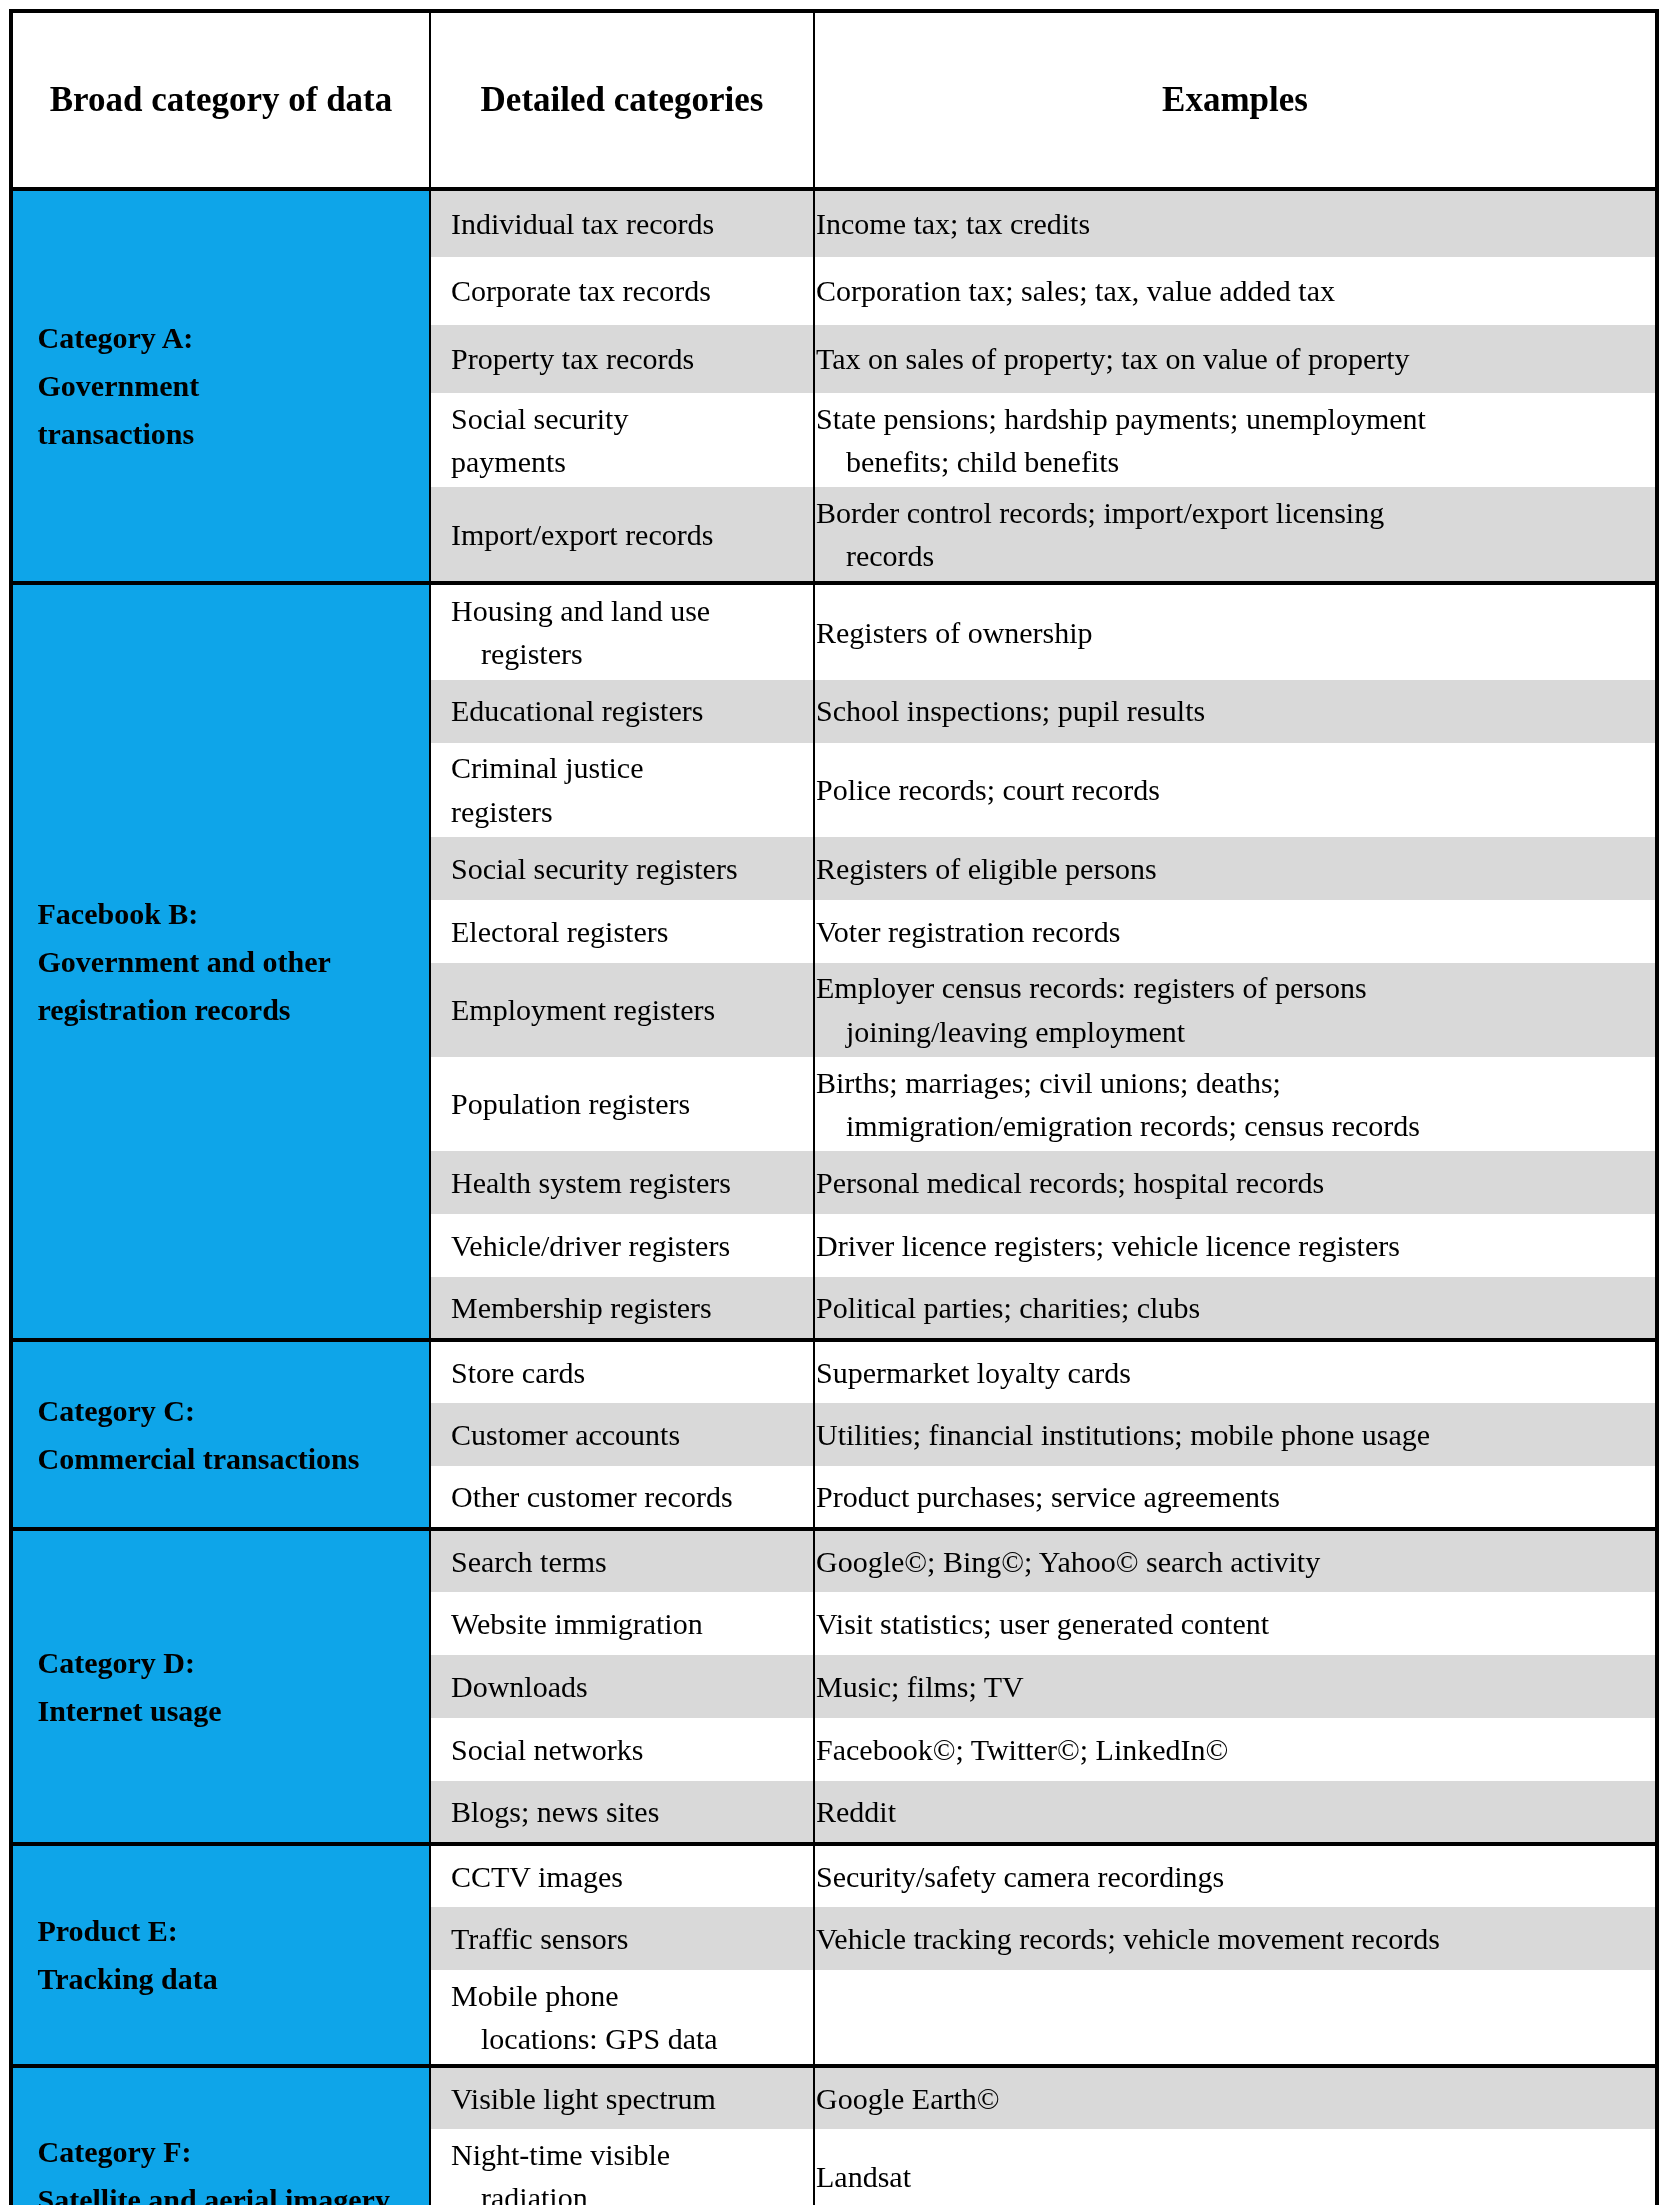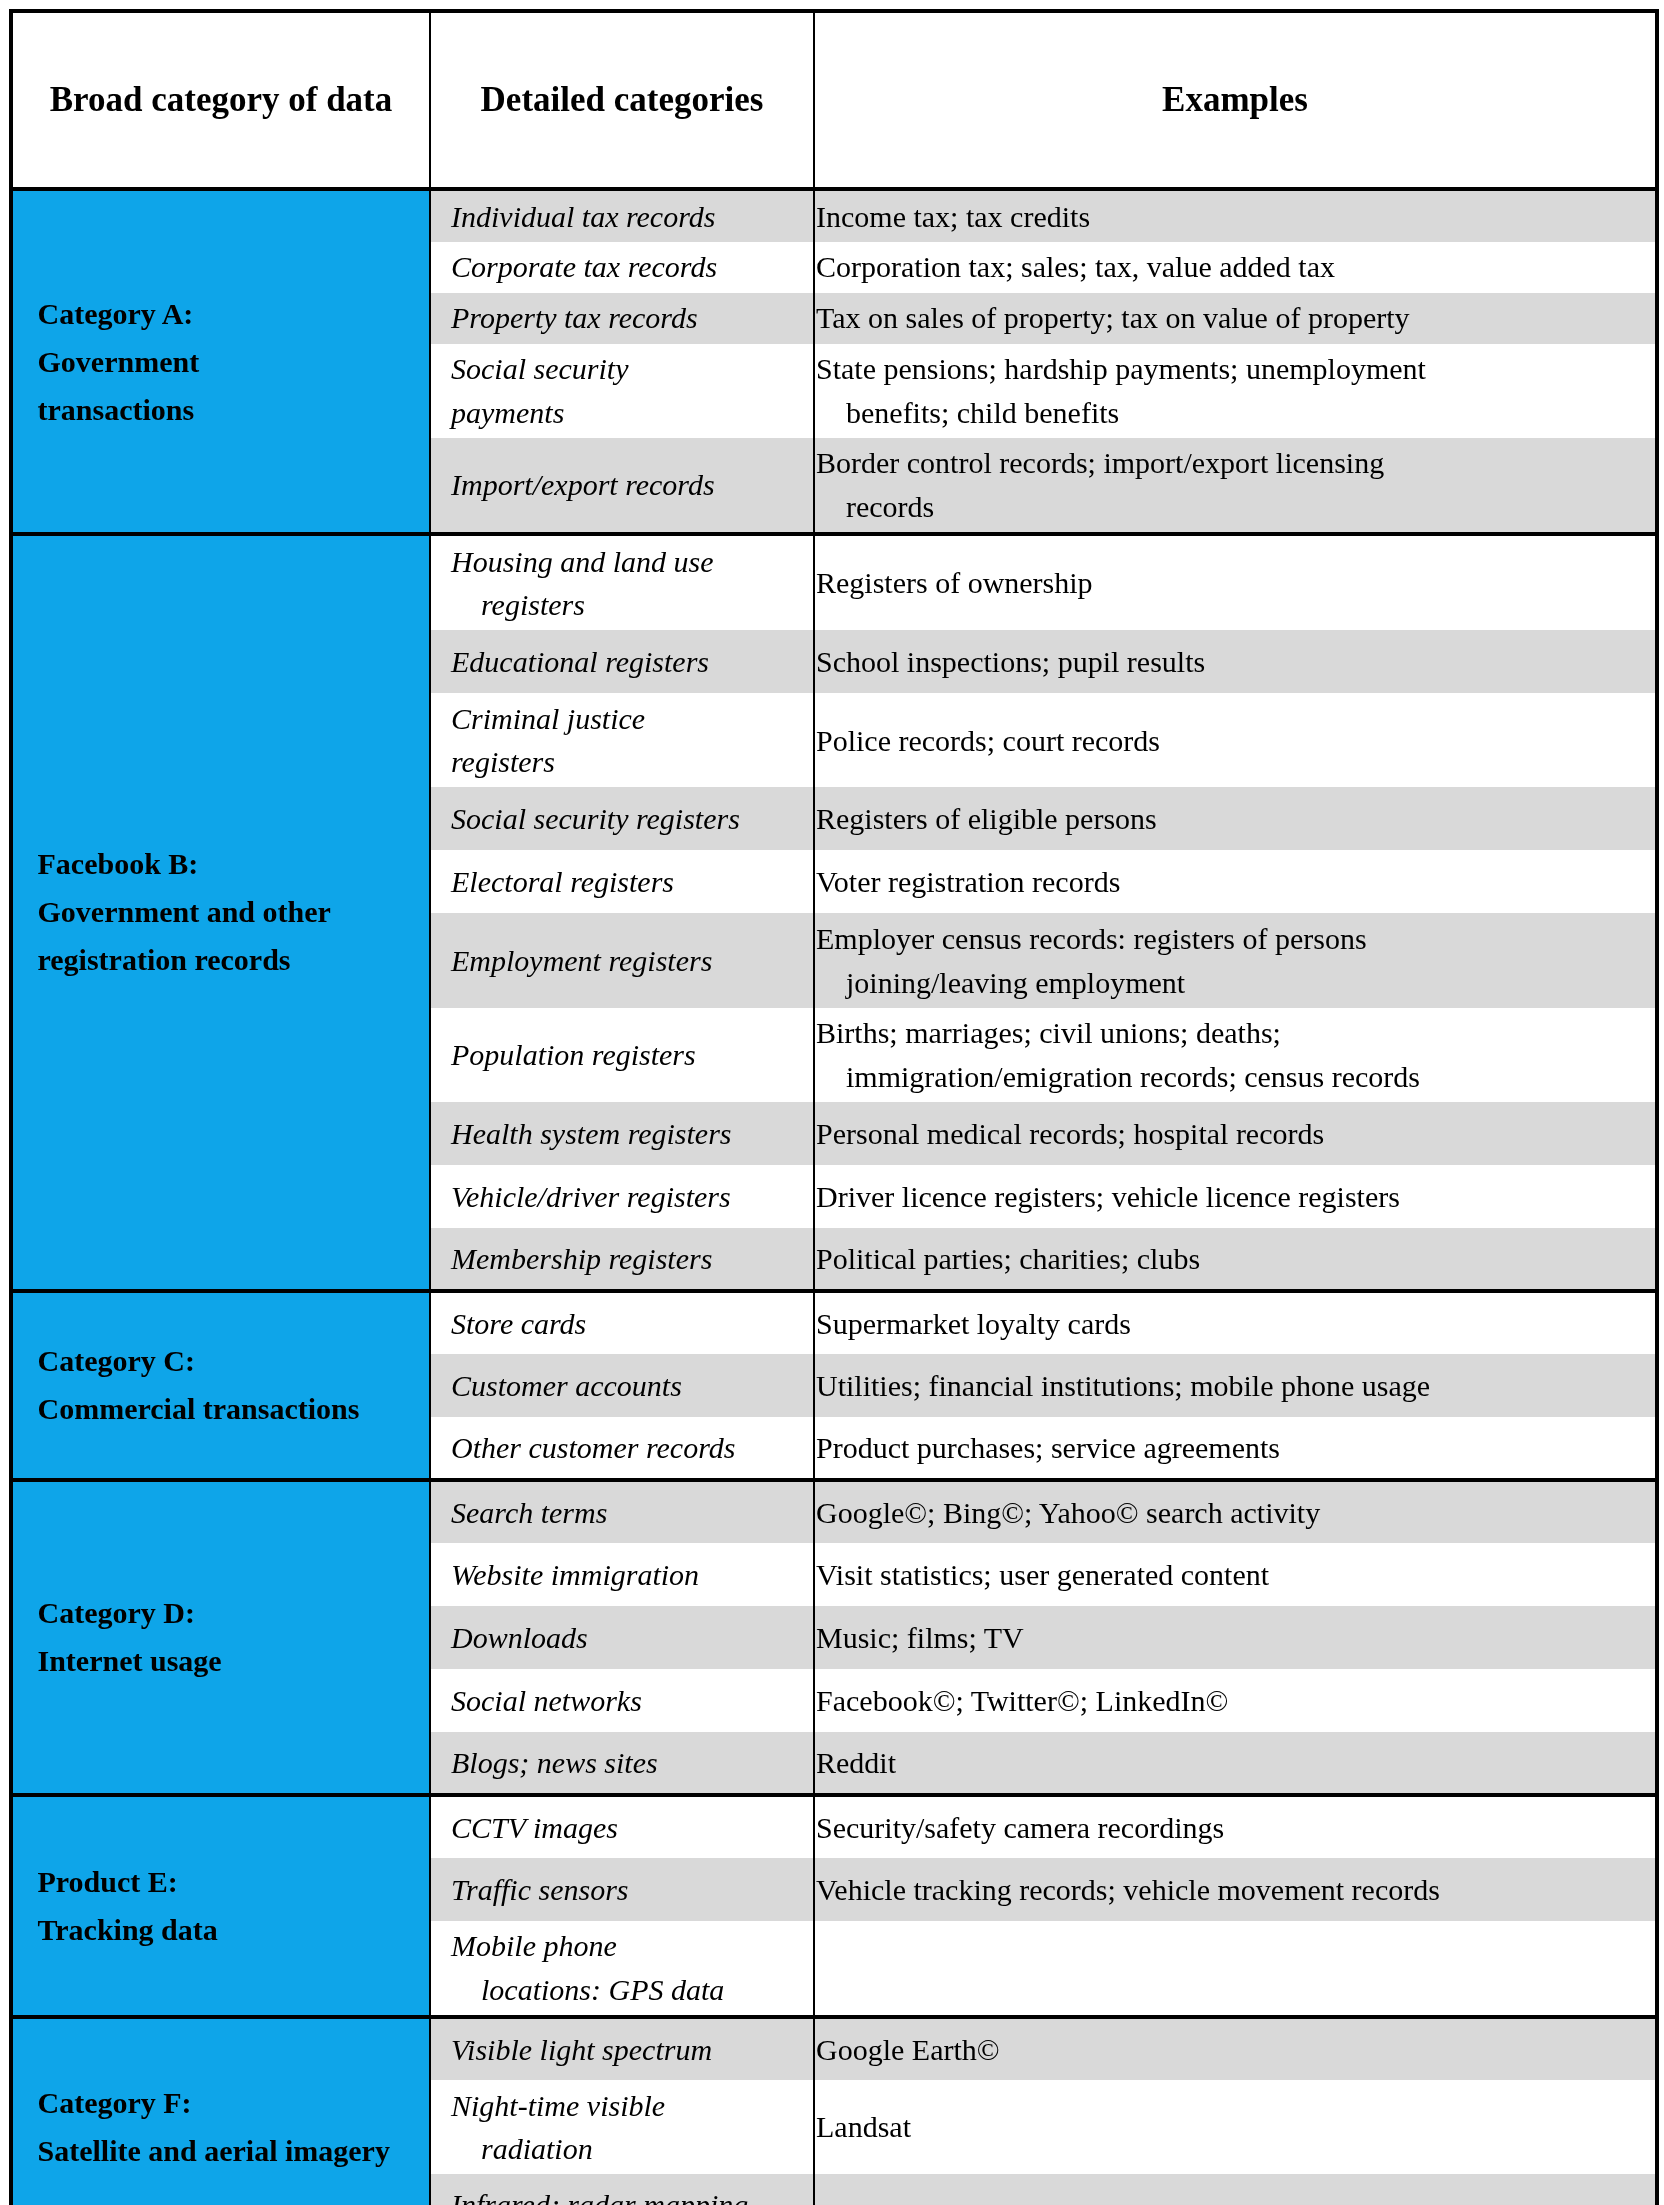--- a/index.html
+++ b/index.html
@@ -52,32 +52,31 @@
     padding-left: 24.5px;
     padding-right: 25px;
     border-bottom: 4.5px solid #000000;
     background: #0ea5e9;
     font-weight: bold;
   }
   td.detail {
     white-space: pre-wrap;
     padding-left: 20px;
     padding-right: 9px;
-    font-style: italic;
   }
   td.example {
     white-space: pre-wrap;
     padding-right: 13.4px;
   }
   td.shade { background: #d9d9d9; }
   td.end { border-bottom: 4.5px solid #000000; }
 
   tr.rs  { height: 63px; }
   tr.rd  { height: 89px; }
-  tr.rsa { height: 51px; }
+  tr.rsa { height: 68px; }
   tr.rda { height: 74px; }
 </style>
 </head>
 <body>
 
 <div class="page">
   <table class="data-table">
     <colgroup>
       <col class="c1">
       <col class="c2">

